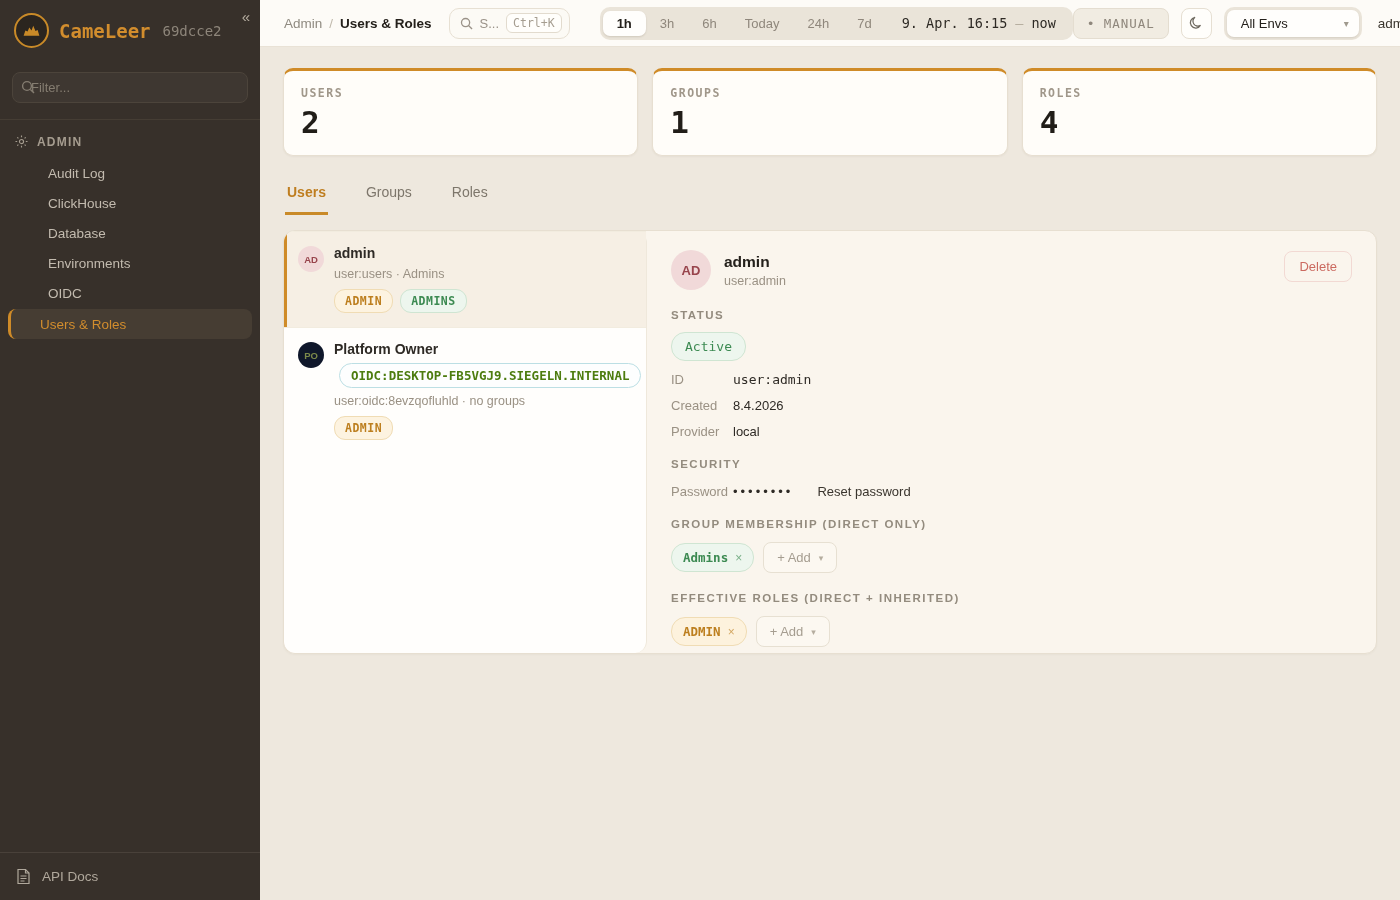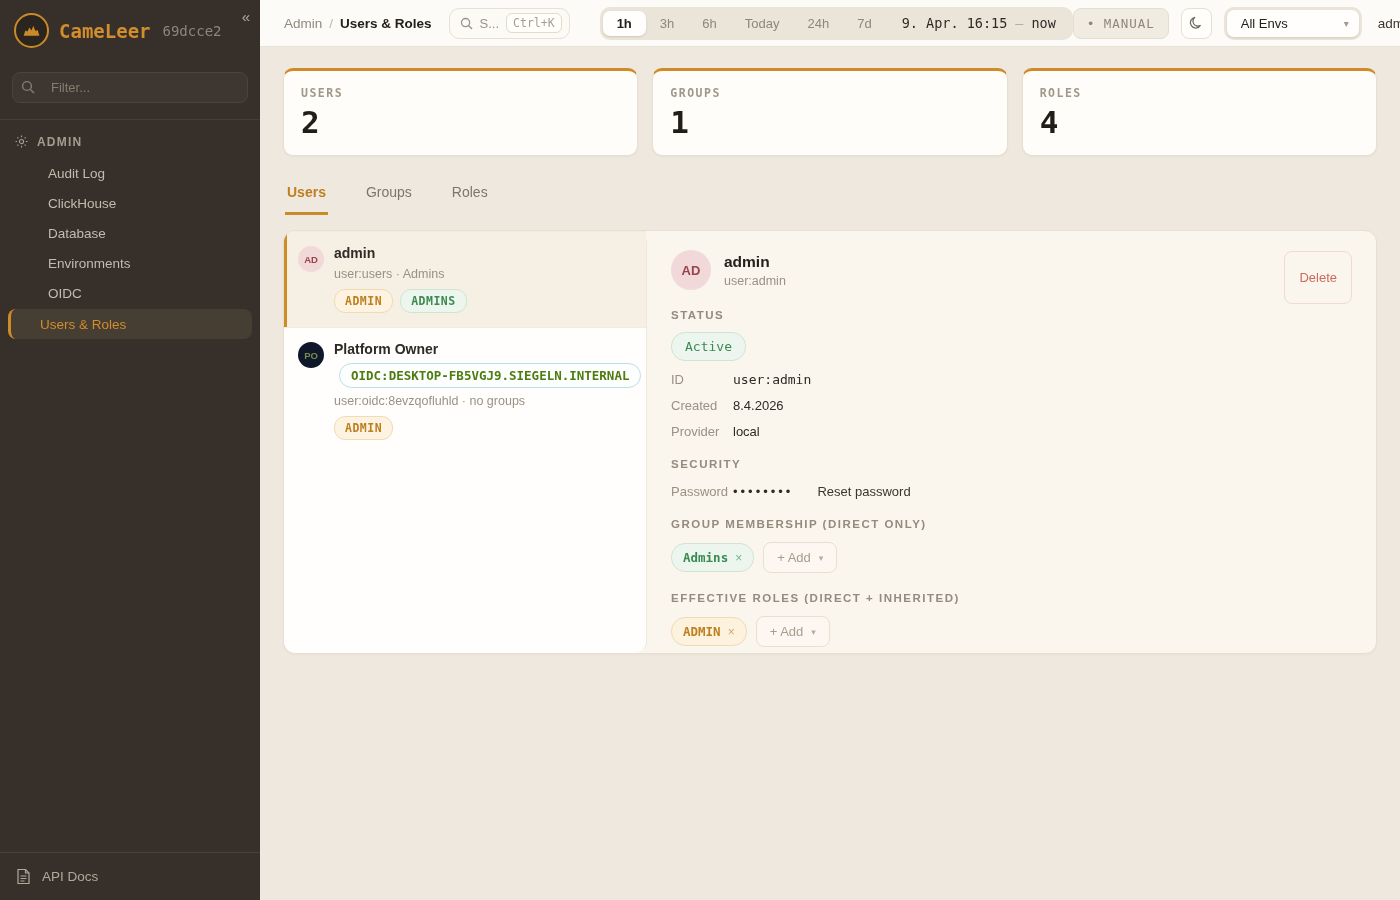--- a/index.html
+++ b/index.html
@@ -13,21 +13,21 @@
   .sidebar { position:absolute; left:0; top:0; bottom:0; width:260px; background:#37302a;
              display:flex; flex-direction:column; }
   .brand-row { position:relative; display:flex; align-items:center; gap:10px; padding:13px 14px 15px 14px; }
   .logo-circle { width:35px; height:35px; border-radius:50%; background:#2b251f; border:2px solid #c98a28;
                  display:flex; align-items:center; justify-content:center; flex:0 0 auto; }
   .brand-name { font-family:"DejaVu Sans Mono", monospace; font-weight:bold; font-size:19px; color:#d28d2d; }
   .brand-version { font-family:"DejaVu Sans Mono", monospace; font-size:14px; color:#8d857a; margin-left:2px; }
   .collapse-btn { position:absolute; right:10px; top:8px; color:#b4ac9f; font-size:15px; cursor:pointer; }
   .filter-wrap { margin:9px 12px 14px 12px; position:relative; }
   .filter-input { width:100%; height:31px; background:#3e3731; border:1px solid #4c443b; border-radius:8px;
-                  color:#cfc8bc; font-size:13px; padding:0 10px 0 38px; outline:none; font-family:"Liberation Sans",sans-serif; }
+                  color:#cfc8bc; font-size:13px; padding:0 10px 0 18px; outline:none; font-family:"Liberation Sans",sans-serif; }
   .filter-input::placeholder { color:#857d71; }
   .filter-icon { position:absolute; left:9px; top:8px; }
   .nav-section-header { display:flex; align-items:center; gap:8px; padding:10px 14px; color:#a59c8f;
                         font-size:12px; font-weight:bold; letter-spacing:1.2px; }
   .nav-divider { border-bottom:1px solid #453d34; margin:2px 0 4px 0; }
   .nav-items { display:flex; flex-direction:column; gap:1px; }
   .nav-item { height:29px; display:flex; align-items:center; padding-left:40px; font-size:13.5px;
               color:#c3bbaf; cursor:pointer; border-radius:8px; margin:0 8px; }
   .nav-item.active { background:#463d33; color:#d28d2d; border-left:3px solid #cf8b28; padding-left:29px; height:30px; }
   .sidebar-spacer { flex:1; }
@@ -109,21 +109,21 @@
   .badge-oidc { font-family:"DejaVu Sans Mono", monospace; font-size:12.5px; font-weight:bold; color:#4d7c0f;
                 background:#fdfefe; border:1px solid #bcdfe4; border-radius:13px; padding:4px 11px;
                 white-space:nowrap; align-self:flex-start; margin-left:5px; }
 
   
   .detail-pane { flex:1; padding:19px 24px; position:relative; }
   .detail-header { display:flex; align-items:center; gap:13px; }
   .detail-avatar { width:40px; height:40px; font-size:13px; }
   .detail-name { font-size:15.5px; font-weight:bold; color:#24201b; }
   .detail-sub { font-size:12.5px; color:#9a9184; margin-top:3px; }
-  .delete-btn { position:absolute; right:24px; top:20px; padding:18px 14px; border:1px solid #f2d9d3; border-radius:8px;
+  .delete-btn { position:absolute; right:24px; top:20px; padding:7px 14px; border:1px solid #f2d9d3; border-radius:8px;
                 color:#cb6a60; background:transparent; font-size:13px; cursor:pointer; font-family:"Liberation Sans",sans-serif; }
   .section-header { font-size:11.5px; font-weight:bold; letter-spacing:1.5px; color:#938b7e; margin-top:19px; }
   .status-badge { display:inline-block; font-family:"DejaVu Sans Mono", monospace; font-size:13px; color:#3c8a52;
                   background:#edf6ee; border:1px solid #cfe5d2; border-radius:14px; padding:6px 13px; margin-top:11px; }
   .field-grid { margin-top:11px; display:grid; grid-template-columns:62px auto; row-gap:11px; column-gap:0;
                 font-size:13px; align-items:center; }
   .field-label { color:#9a9184; }
   .field-value { color:#2e2a25; }
   .field-value.mono { font-family:"DejaVu Sans Mono", monospace; font-size:13px; }
   .password-row { display:flex; align-items:center; margin-top:14px; font-size:13px; }

